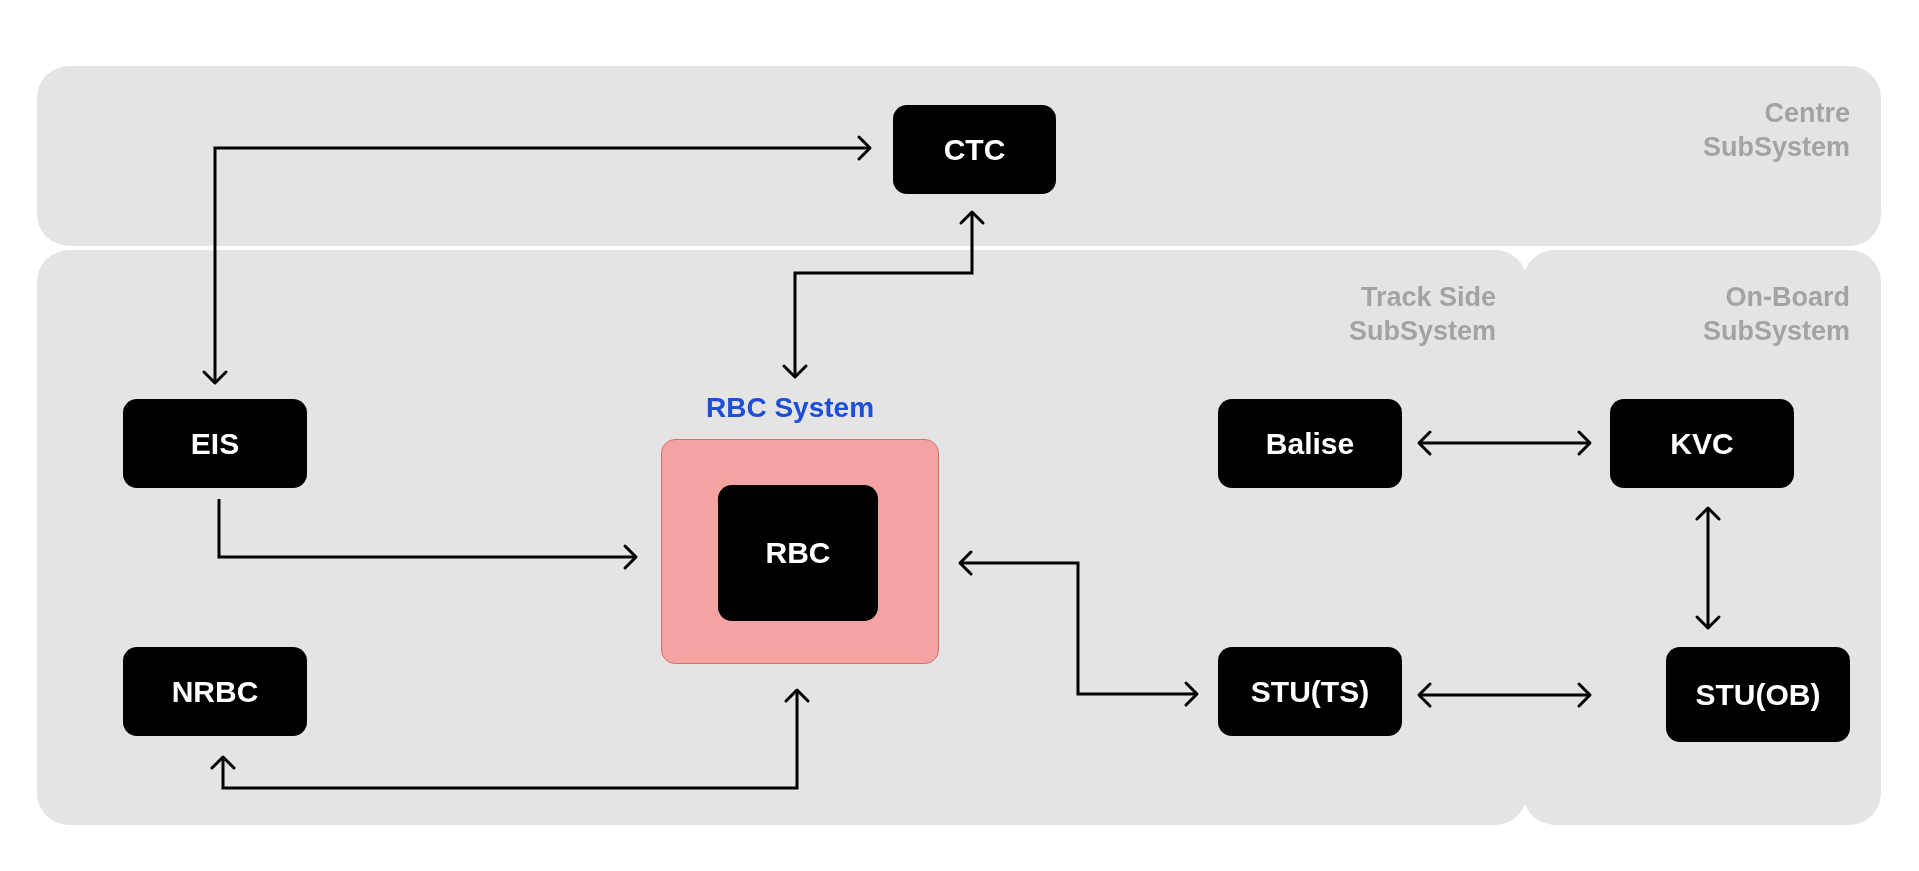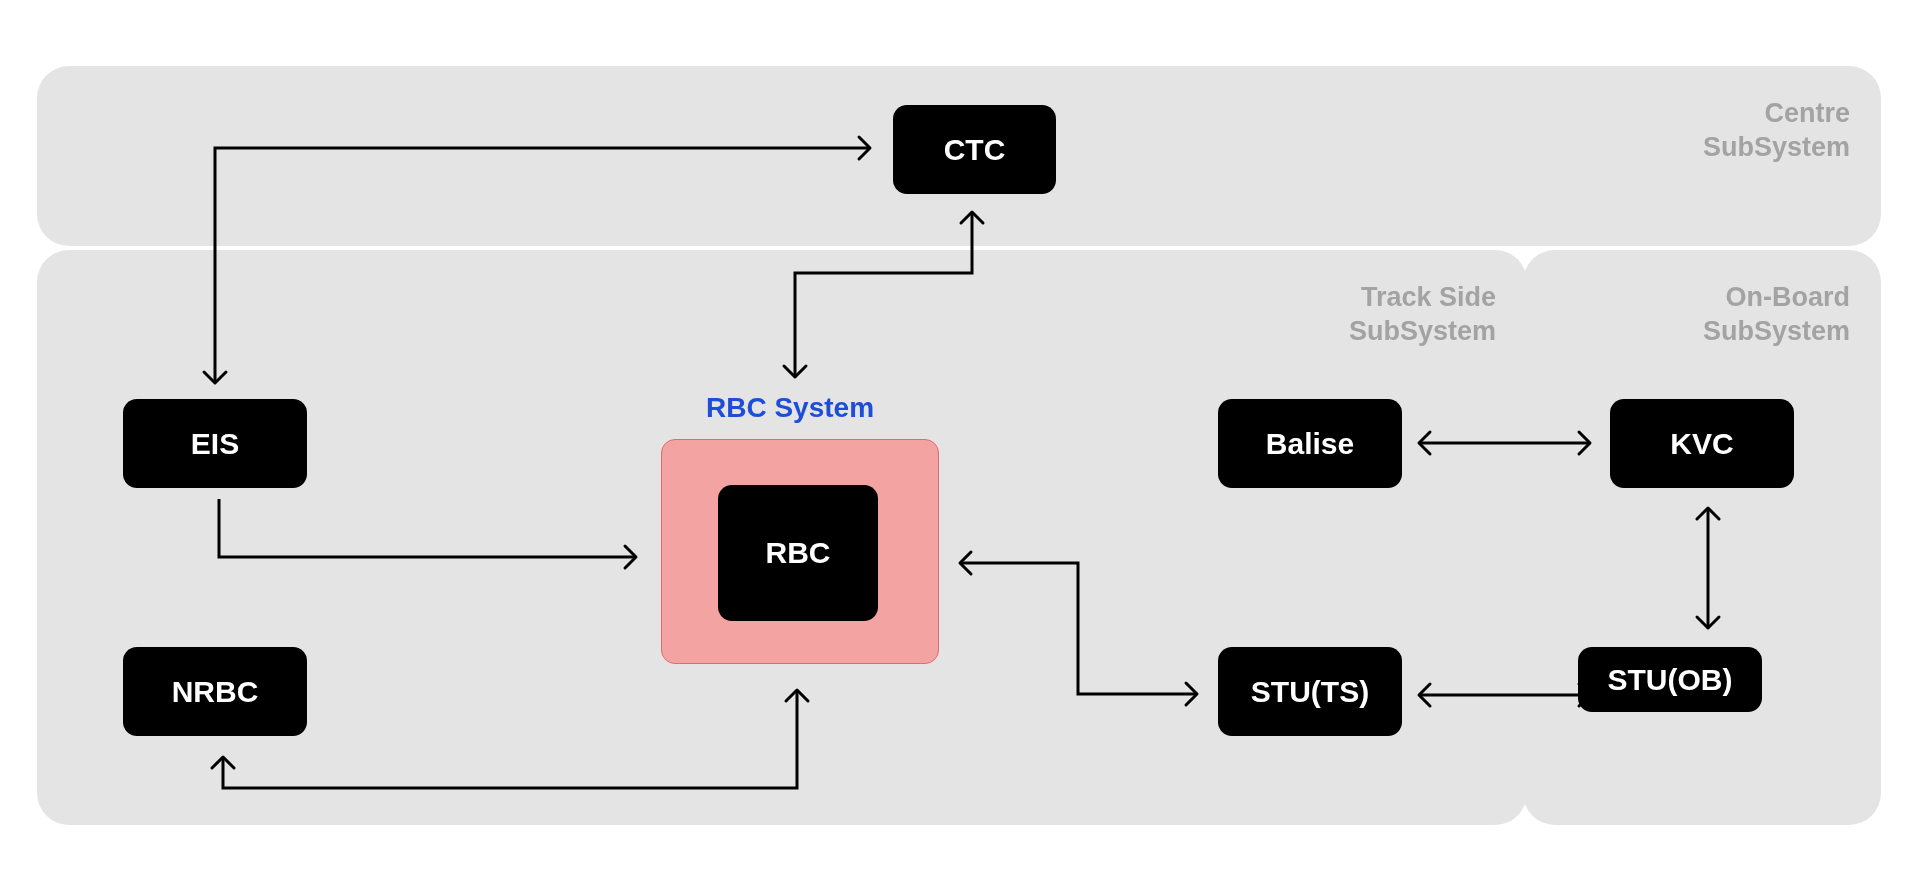--- a/index.html
+++ b/index.html
@@ -47,21 +47,21 @@
       align-items: center;
       justify-content: center;
       box-sizing: border-box;
     }
     #node-ctc    { left: 893px;  top: 105px; width: 163px; height: 89px; }
     #node-eis    { left: 123px;  top: 399px; width: 184px; height: 89px; text-align: right; }
     #node-nrbc   { left: 123px;  top: 647px; width: 184px; height: 89px; }
     #node-balise { left: 1218px; top: 399px; width: 184px; height: 89px; }
     #node-stuts  { left: 1218px; top: 647px; width: 184px; height: 89px; }
     #node-kvc    { left: 1610px; top: 399px; width: 184px; height: 89px; }
-    #node-stuob  { left: 1578px; top: 647px; width: 184px; height: 65px; }
+    #node-stuob  { left: 1666px; top: 647px; width: 184px; height: 95px; }
 
     #rbc-system-label {
       position: absolute;
       left: 640px;
       top: 390px;
       width: 300px;
       text-align: center;
       color: #1d4ed8;
       font-weight: bold;
       font-size: 28px;

